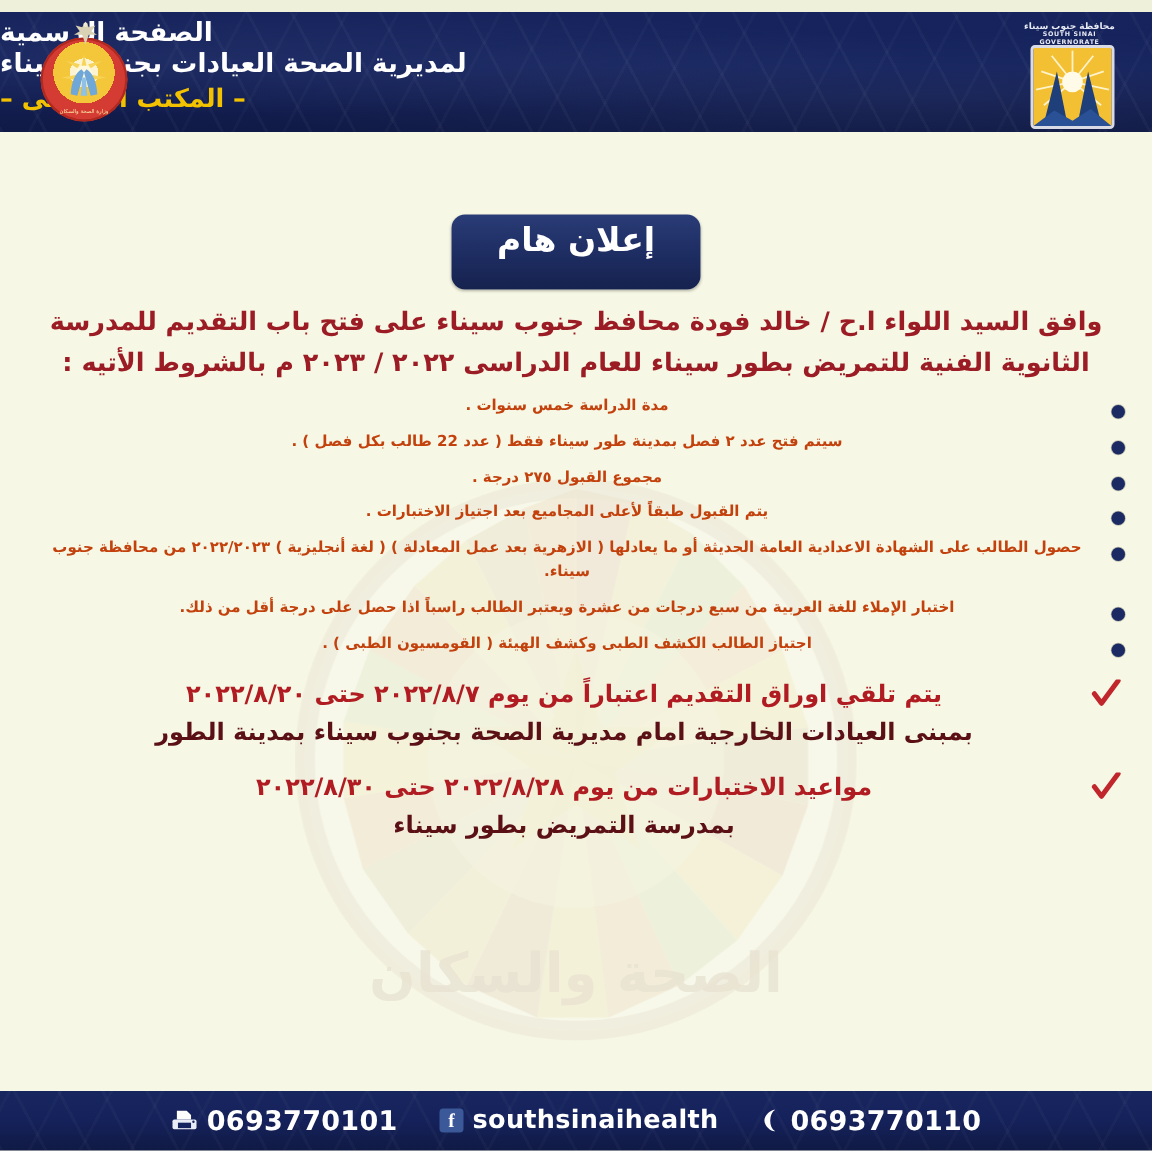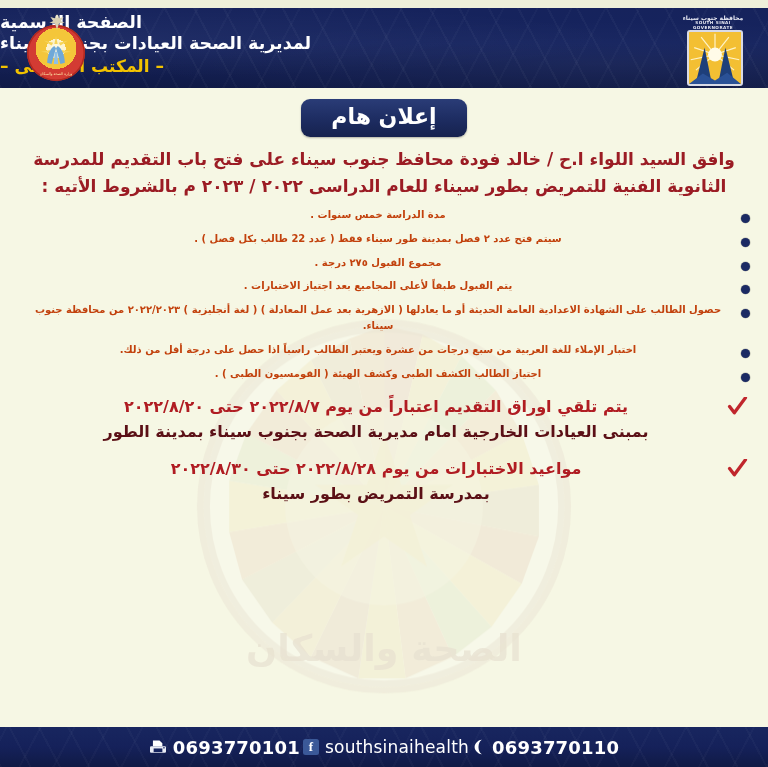--- a/index.html
+++ b/index.html
@@ -61,24 +61,25 @@
   .gov-cap .b{display:block;font-size:4.2px;font-weight:bold;letter-spacing:.45px;}
   .gov-shield{
     position:absolute;left:11px;top:17px;width:52px;height:52px;
     border:2px solid #d8dae6;border-radius:3px;overflow:hidden;
     background:linear-gradient(180deg,#f0b429 0%,#f6c842 55%,#e8a020 100%);
   }
 
   
   .pill-wrap{text-align:center;margin-top:11px;}
   .pill{
-    display:inline-block;padding:5px 30px 8px;border-radius:9px;
+    display:inline-block;padding:5px 30px 20px;border-radius:9px;
     background:linear-gradient(180deg,#2a3c77 0%,#1d2c61 55%,#16224e 100%);
     color:#fff;font-size:22px;font-weight:bold;line-height:1.15;
     box-shadow:0 1px 2px rgba(0,0,0,.28);
+    margin-top:44px;
   }
 
   
   .watermark{
     position:absolute;left:50%;top:300px;transform:translateX(-50%);
     width:430px;height:430px;opacity:.40;z-index:0;pointer-events:none;
     filter:saturate(.85);
   }
 
   
@@ -103,33 +104,33 @@
   }
   .note .tick{
     position:absolute;right:6px;top:2px;width:21px;height:19px;
   }
   .note .l2{color:#5b1016;display:block;}
 
   
   .footer{
     position:absolute;left:0;bottom:0;width:100%;height:40px;
     background:linear-gradient(180deg,#18265f 0%,#15215a 50%,#101a45 100%);
-    display:flex;justify-content:center;gap:3px;
+    display:flex;justify-content:center;gap:28px;
     direction:ltr;overflow:hidden;
   }
   .footer::after{
     content:"";position:absolute;inset:0;
     background-image:
       repeating-linear-gradient(62deg, rgba(255,255,255,.028) 0 2px, rgba(255,255,255,0) 2px 26px),
       repeating-linear-gradient(-62deg, rgba(255,255,255,.022) 0 2px, rgba(255,255,255,0) 2px 30px);
     pointer-events:none;
   }
   .fitem{display:flex;align-items:center;gap:6px;z-index:2;}
   .fitem .txt{color:#fff;font-size:18px;font-weight:bold;letter-spacing:.2px;}
-  .fitem .txt.fb{font-weight:normal;font-size:17px;}
+  .fitem .txt.fb{font-weight:bold;font-size:17px;}
   .fb-badge{
     width:16px;height:16px;border-radius:2.5px;background:#3b5998;color:#fff;
     font:bold 13px/16px "Liberation Serif",serif;text-align:center;
   }
   .ico{display:inline-block;vertical-align:middle;}
 </style>
 </head>
 <body>
 
 <div class="poster">

